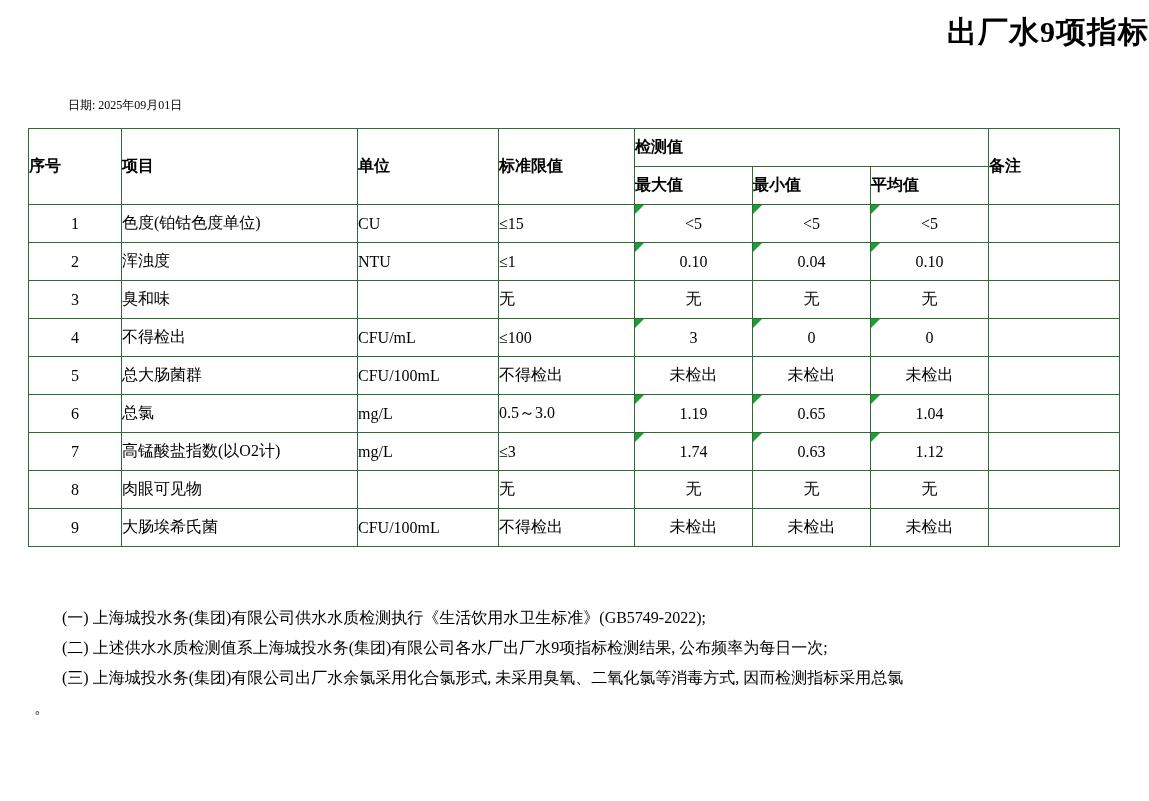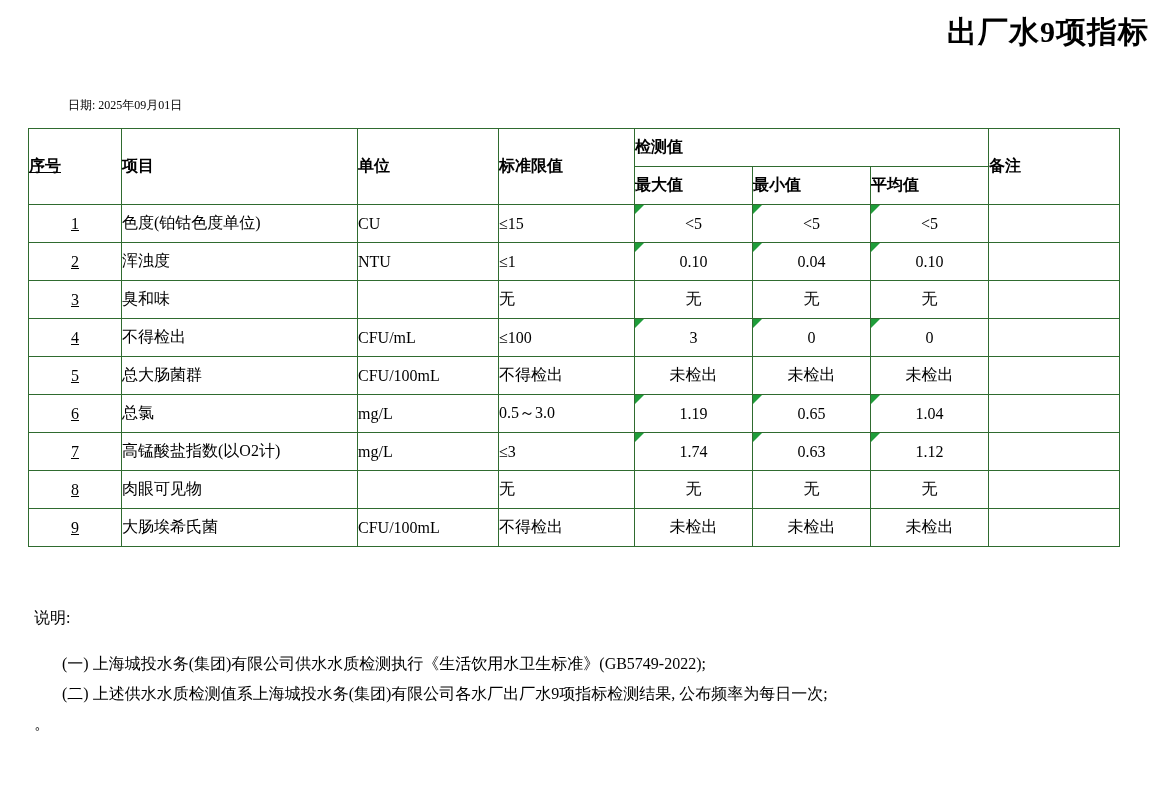--- a/index.html
+++ b/index.html
@@ -45,21 +45,21 @@
     font-size: 16px;
     font-weight: normal;
     padding: 0;
     height: 37px;
     font-family: "Liberation Serif", "DejaVu Serif", serif;
   }
   table.report th {
     font-weight: bold;
     text-align: left;
   }
-  .c-seq { width: 92px; text-align: center; text-decoration: underline; }
+  .c-seq { width: 92px; text-align: center; }
   .c-item { width: 235px; }
   .c-unit { width: 140px; }
   .c-limit { width: 135px; }
   .c-val { width: 130px; text-align: center; margin-left: 14px; }
   .c-note { width: 130px; }
   .cell-pad-left { padding-left: 10px; text-align: left; }
   .cell-center { text-align: center; }
   .val-cell {
     position: relative;
     text-align: center;
@@ -198,17 +198,17 @@
         <td class="c-val val-cell">未检出</td>
         <td class="c-val val-cell">未检出</td>
         <td class="c-val val-cell">未检出</td>
         <td class="c-note"></td>
       </tr>
     </tbody>
   </table>
 </div>
 
 <div class="notes">
-  <p class="note-head">说明:</p>
   <p class="indent">(一) 上海城投水务(集团)有限公司供水水质检测执行《生活饮用水卫生标准》(GB5749-2022);</p>
   <p class="indent">(二) 上述供水水质检测值系上海城投水务(集团)有限公司各水厂出厂水9项指标检测结果, 公布频率为每日一次;</p>
+  <p class="indent">(三) 上海城投水务(集团)有限公司出厂水余氯采用化合氯形式, 未采用臭氧、二氧化氯等消毒方式, 因而检测指标采用总氯</p>
   <p>。</p>
 </div>
 
 </body></html>

